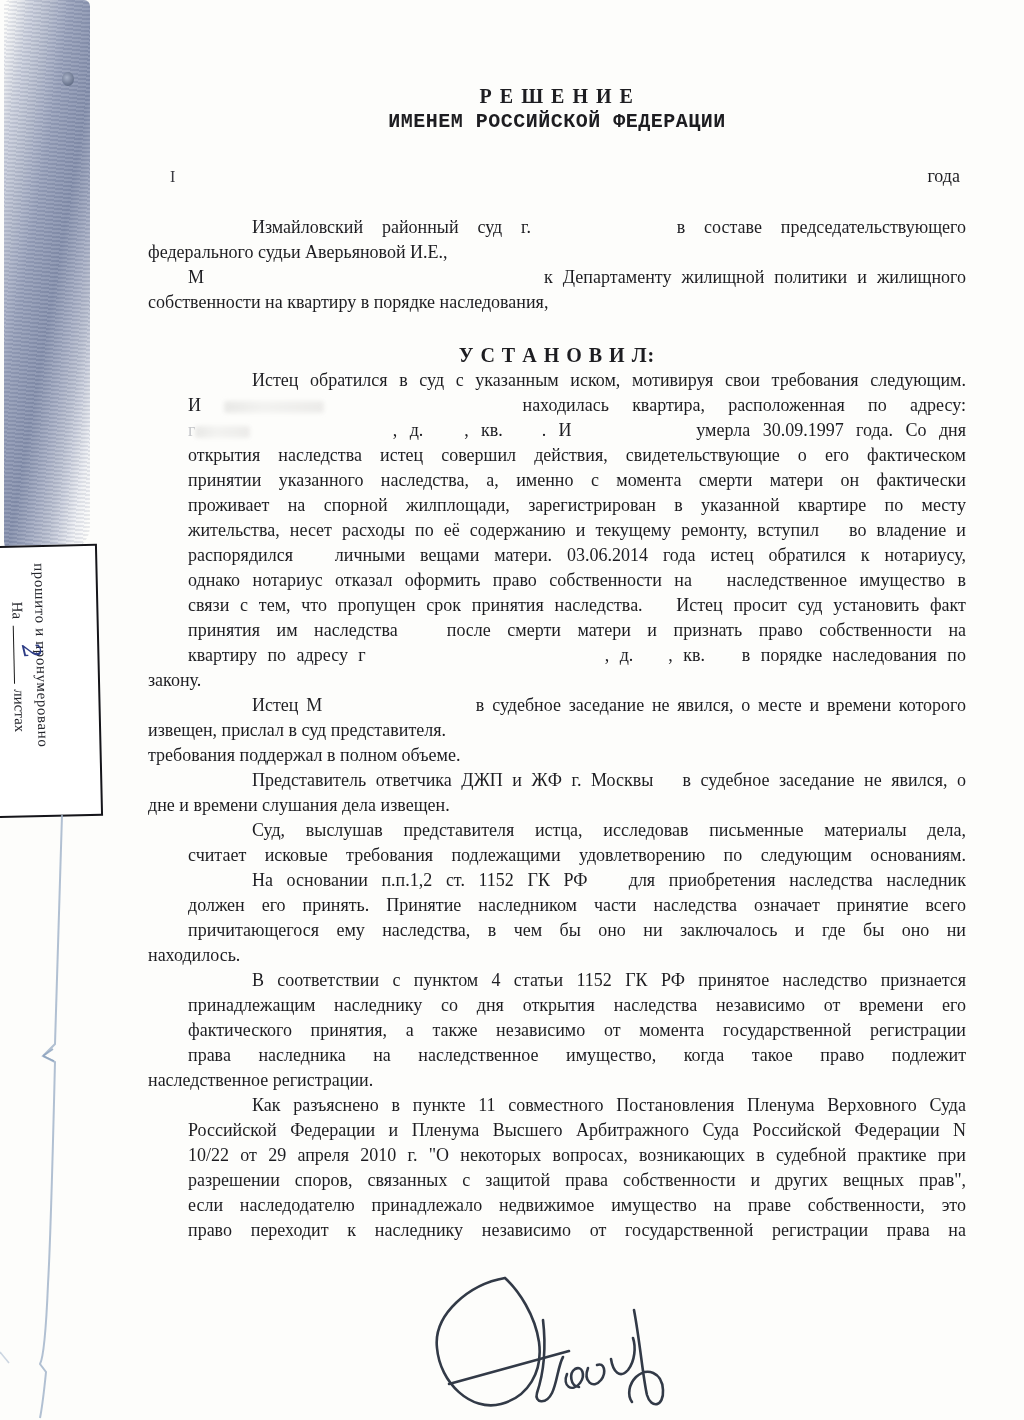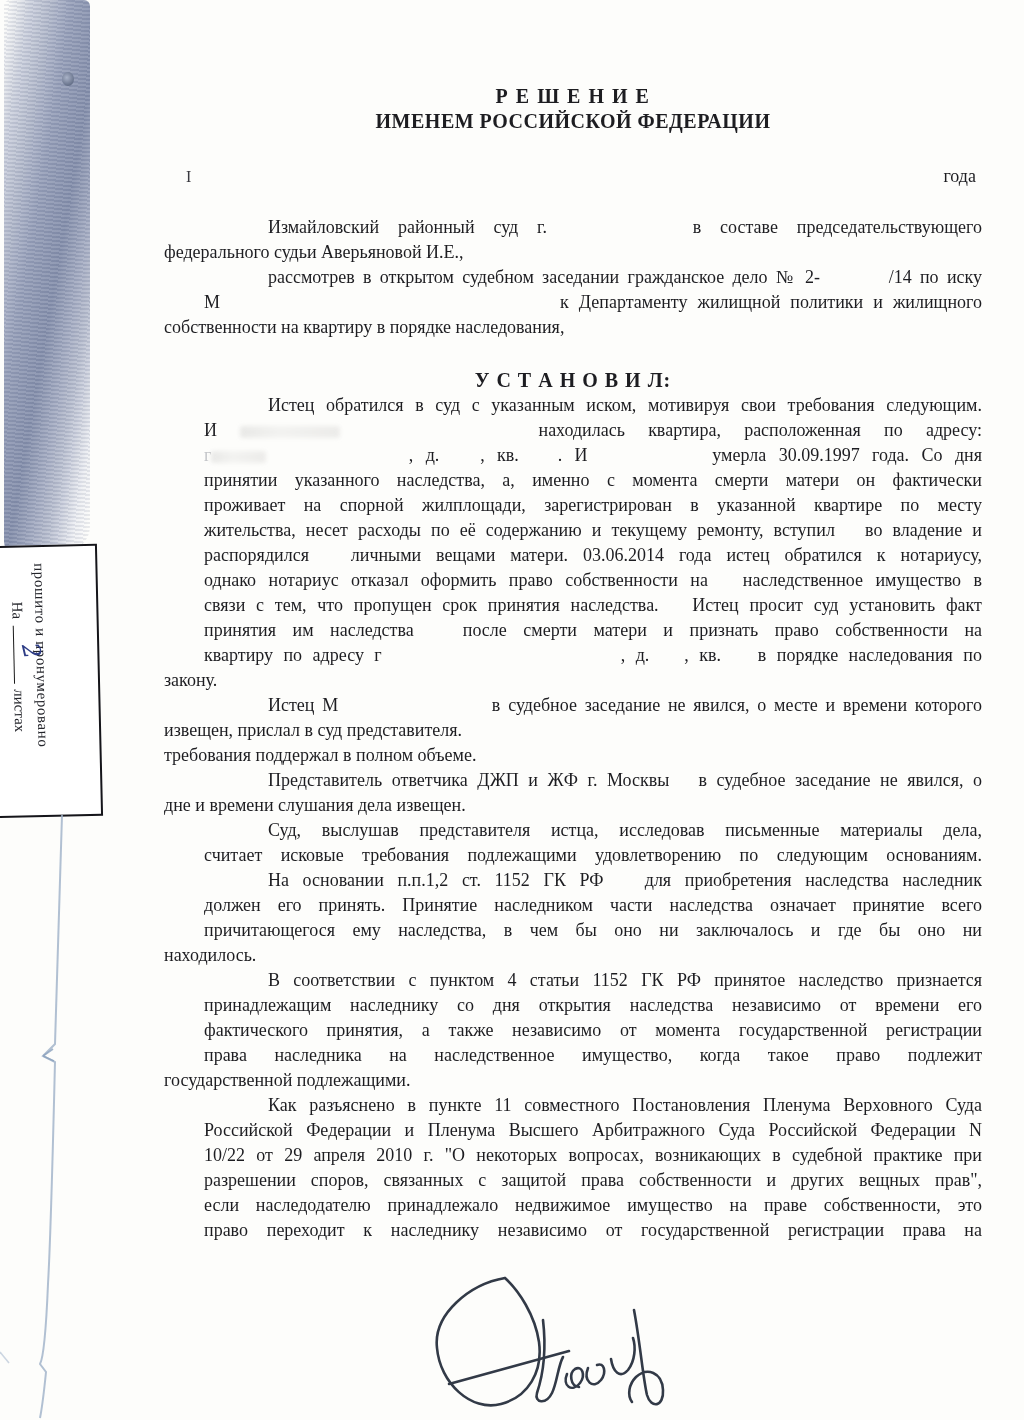--- a/index.html
+++ b/index.html
@@ -50,25 +50,25 @@
   }
   .hand2{
     position:absolute;left:18px;top:-17px;font-size:24px;font-style:italic;
     color:var(--stamp-ink);transform:rotate(-12deg);
     font-family:"DejaVu Serif", serif;
   }
   
   .crease{position:absolute;left:0;top:812px;}
   
   .content{
-    position:absolute;left:164px;top:0;width:818px;
+    position:absolute;left:148px;top:0;width:818px;
     font-size:18px;line-height:25px;
   }
   .title{margin-top:84px;text-align:center;font-weight:bold;font-size:20px;letter-spacing:1.5px;}
-  .subtitle{text-align:center;font-weight:bold;font-size:20px;letter-spacing:.5px;}
+  .subtitle{text-align:center;font-weight:bold;font-size:20px;letter-spacing:.5px;font-family:Liberation Mono, monospace;}
   .lr-row{display:flex;justify-content:space-between;margin-top:30px;}
   .lr-left{padding-left:22px;font-size:16px;color:#3a3a40;}
   .lr-right{padding-right:6px;font-family:Liberation Serif, serif;}
   .body-lines{margin-top:26px;}
   .line{min-height:25px;}
   .line.j{text-align:justify;text-align-last:justify;margin-left:40px;}
   .line.i{text-indent:64px;}
   .line.c{text-align:center;text-align-last:center;font-weight:bold;font-size:20px;margin-top:14px;letter-spacing:1px;}
   .gap{display:inline-block;height:1px;}
   .smudge{
@@ -106,28 +106,28 @@
   <div class="content">
     <div class="title">Р Е Ш Е Н И Е</div>
     <div class="subtitle">ИМЕНЕМ РОССИЙСКОЙ ФЕДЕРАЦИИ</div>
     <div class="lr-row">
       <span class="lr-left">I</span>
       <span class="lr-right">года</span>
     </div>
     <div class="body-lines">
         <div class="line j i">Измайловский районный суд г. <span class="gap" style="width: 108px;"></span> в составе председательствующего </div>
         <div class="line">федерального судьи Аверьяновой И.Е., </div>
-        <div class="line j i">рассмотрев в открытом судебном заседании гражданское дело № 2- <span class="gap" style="width: 52px;"></span> /14 по иску </div>
         <div class="line j">М <span class="gap" style="width: 320px;"></span> к Департаменту жилищной политики и жилищного </div>
         <div class="line">собственности на квартиру в порядке наследования, </div>
         <div style="height: 14px;"></div>
         <div class="line c">У С Т А Н О В И Л: </div>
         <div class="line j i">Истец обратился в суд с указанным иском, мотивируя свои требования следующим. </div>
         <div class="line j">И <span class="smudge" style="width: 100px;"></span><span class="gap" style="width: 175px;"></span> находилась квартира, расположенная по адресу: </div>
         <div class="line j"><span class="faint">г</span><span class="smudge" style="width: 55px;"></span><span class="gap" style="width: 130px;"></span> , д. <span class="gap" style="width: 16px;"></span> , кв. <span class="gap" style="width: 14px;"></span> .  И <span class="gap" style="width: 100px;"></span> умерла 30.09.1997 года. Со дня </div>
+        <div class="line j">открытия наследства истец совершил действия, свидетельствующие о его фактическом </div>
         <div class="line j">принятии указанного наследства, а, именно с момента смерти матери он фактически </div>
         <div class="line j">проживает на спорной жилплощади, зарегистрирован в указанной квартире по месту </div>
         <div class="line j">жительства, несет расходы по её содержанию и текущему ремонту, вступил <span class="gap" style="width: 10px;"></span> во владение и </div>
         <div class="line j">распорядился <span class="gap" style="width: 12px;"></span> личными вещами матери. 03.06.2014 года истец обратился к нотариусу, </div>
         <div class="line j">однако нотариус отказал оформить право собственности на <span class="gap" style="width: 10px;"></span> наследственное имущество в </div>
         <div class="line j">связи с тем, что пропущен срок принятия наследства. <span class="gap" style="width: 12px;"></span> Истец просит суд установить факт </div>
         <div class="line j">принятия им наследства <span class="gap" style="width: 16px;"></span> после смерти матери и признать право собственности на </div>
         <div class="line j">квартиру по адресу г <span class="gap" style="width: 218px;"></span> , д. <span class="gap" style="width: 14px;"></span> , кв. <span class="gap" style="width: 16px;"></span> в порядке наследования по </div>
         <div class="line">закону. </div>
         <div class="line j i">Истец М <span class="gap" style="width: 138px;"></span> в судебное заседание не явился, о месте и времени которого </div>
@@ -138,21 +138,21 @@
         <div class="line j i">Суд, <span class="gap" style="width: 8px;"></span> выслушав <span class="gap" style="width: 8px;"></span> представителя <span class="gap" style="width: 8px;"></span> истца, <span class="gap" style="width: 8px;"></span> исследовав <span class="gap" style="width: 8px;"></span> письменные <span class="gap" style="width: 8px;"></span> материалы <span class="gap" style="width: 8px;"></span> дела, </div>
         <div class="line j">считает исковые требования подлежащими удовлетворению по следующим основаниям. </div>
         <div class="line j i">На основании п.п.1,2 ст. 1152 ГК РФ <span class="gap" style="width: 14px;"></span> для приобретения наследства наследник </div>
         <div class="line j">должен его принять. Принятие наследником части наследства означает принятие всего </div>
         <div class="line j">причитающегося ему наследства, в чем бы оно ни заключалось и где бы оно ни </div>
         <div class="line">находилось. </div>
         <div class="line j i">В соответствии с пунктом 4 статьи 1152 ГК РФ принятое наследство признается </div>
         <div class="line j">принадлежащим наследнику со дня открытия наследства независимо от времени его </div>
         <div class="line j">фактического принятия, а также независимо от момента государственной регистрации </div>
         <div class="line j">права <span class="gap" style="width: 10px;"></span> наследника <span class="gap" style="width: 10px;"></span> на <span class="gap" style="width: 10px;"></span> наследственное <span class="gap" style="width: 10px;"></span> имущество, <span class="gap" style="width: 10px;"></span> когда <span class="gap" style="width: 10px;"></span> такое <span class="gap" style="width: 10px;"></span> право <span class="gap" style="width: 10px;"></span> подлежит </div>
-        <div class="line">государственной подлежащими. </div>
+        <div class="line">наследственное регистрации. </div>
         <div class="line j i">Как разъяснено в пункте 11 совместного Постановления Пленума Верховного Суда </div>
         <div class="line j">Российской Федерации и Пленума Высшего Арбитражного Суда Российской Федерации N </div>
         <div class="line j">10/22 от 29 апреля 2010 г. "О некоторых вопросах, возникающих в судебной практике при </div>
         <div class="line j">разрешении споров, связанных с защитой права собственности и других вещных прав", </div>
         <div class="line j">если наследодателю принадлежало недвижимое имущество на праве собственности, это </div>
         <div class="line j">право переходит к наследнику независимо от государственной регистрации права на </div>
       </div>
   </div>
 
   <svg class="signature" width="270" height="158" viewBox="0 0 270 158">

